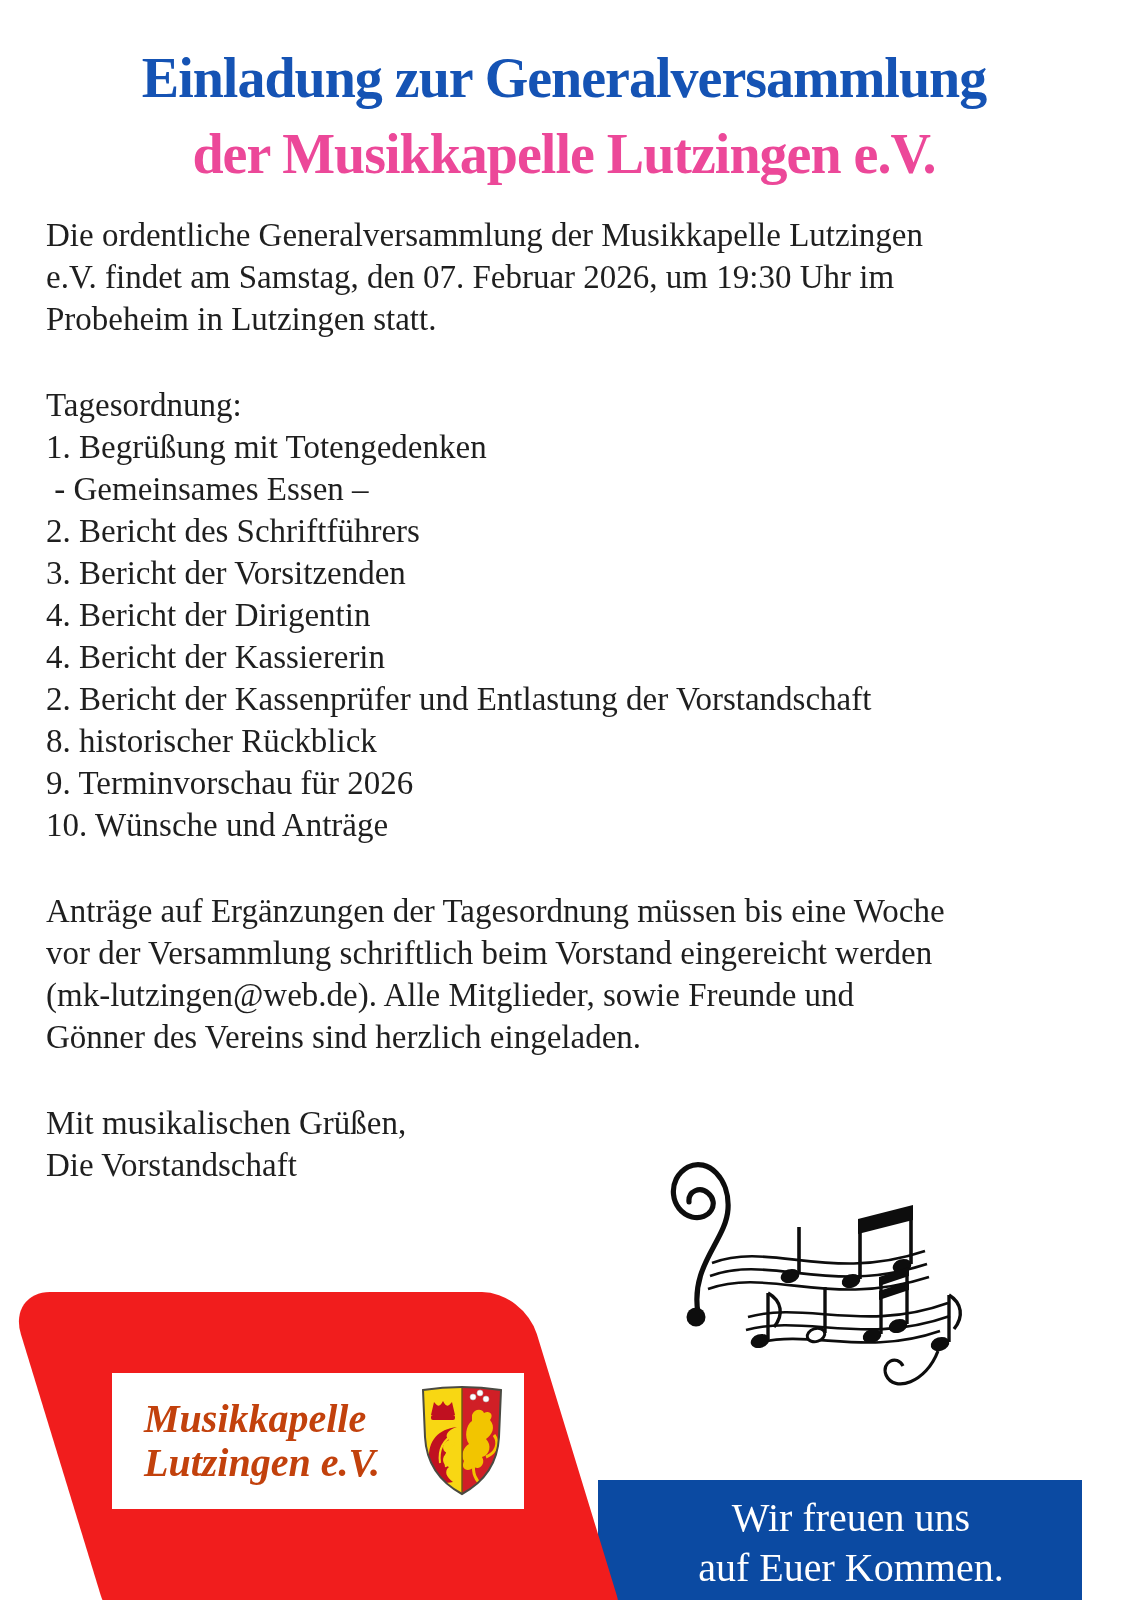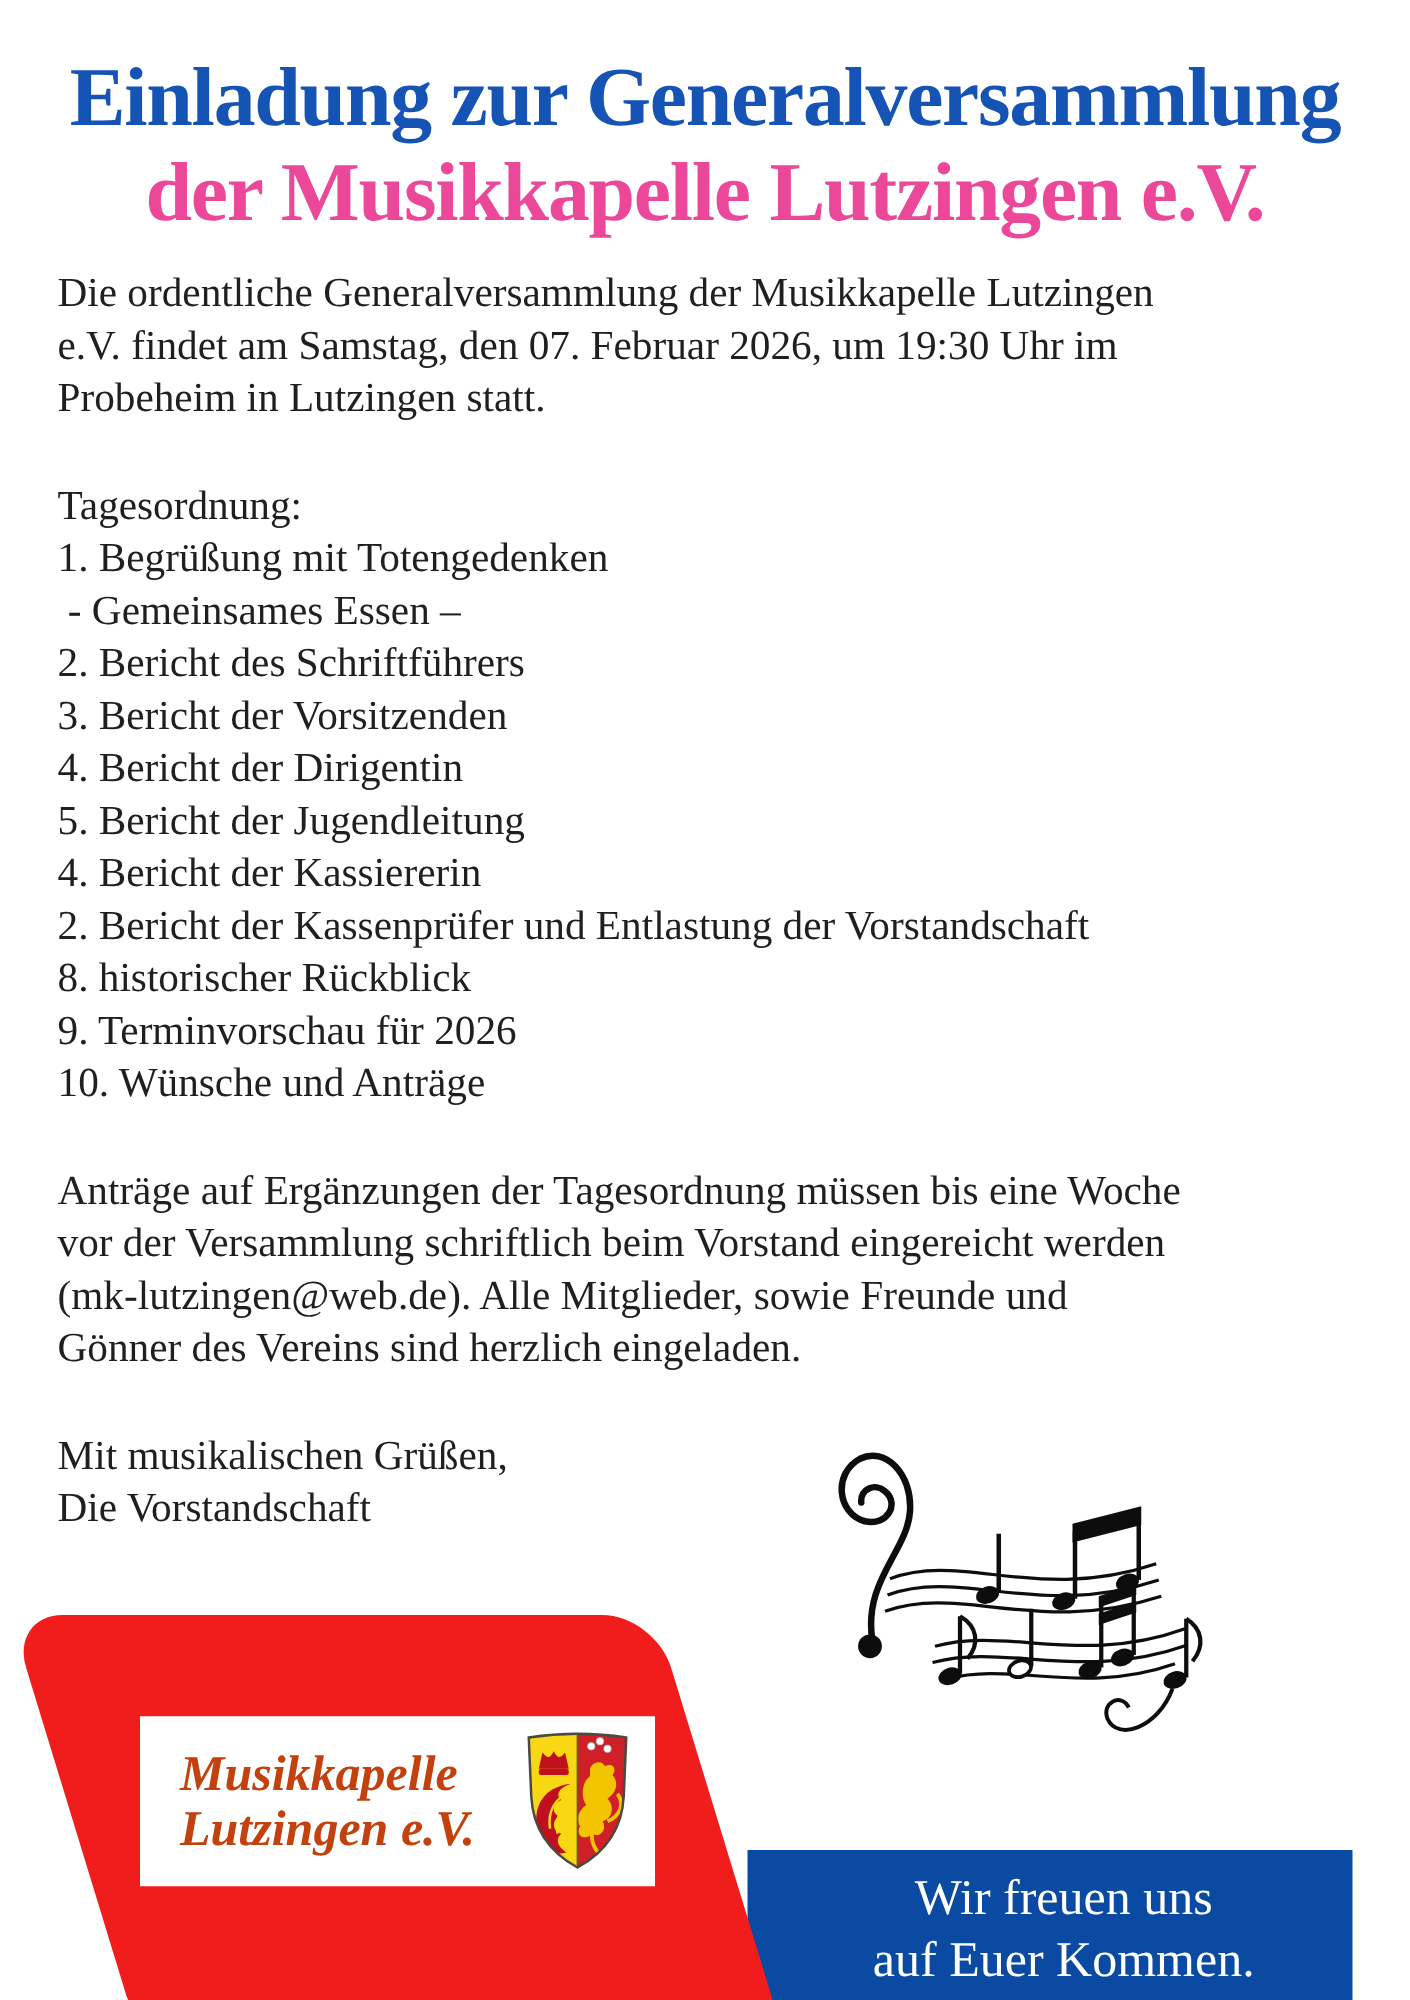--- a/index.html
+++ b/index.html
@@ -2,21 +2,21 @@
 <html lang="de"><head>
 <meta charset="utf-8">
 <style>
   html,body{margin:0;padding:0;background:#ffffff;}
   .page{
     position:relative;width:1128px;height:1600px;background:#ffffff;overflow:hidden;
     font-family:"Liberation Serif",serif;color:#1f1f1f;
   }
   
   .title{position:absolute;top:40px;left:0;width:100%;text-align:center;font-weight:bold;}
-  .title h1{margin:0;font-size:67px;line-height:76px;font-weight:bold;letter-spacing:-1px;}
+  .title h1{margin:0;font-size:56px;line-height:76px;font-weight:bold;letter-spacing:-1px;}
   .title .t1{color:#1553b4;}
   .title .t2{color:#ec4899;}
   
   .bodytext{position:absolute;top:214px;left:46px;width:1020px;font-size:33px;line-height:42px;}
   .bodytext p{margin:0;white-space:pre-wrap;}
   .block{margin-top:44px;}
   
   .music{position:absolute;left:640px;top:1145px;z-index:0;}
   
   .ribbon{
@@ -56,21 +56,20 @@
       <p>Probeheim in Lutzingen statt.</p>
     </div>
 
     <div class="block">
       <p>Tagesordnung:</p>
       <p>1. Begrüßung mit Totengedenken</p>
       <p> - Gemeinsames Essen –</p>
       <p>2. Bericht des Schriftführers</p>
       <p>3. Bericht der Vorsitzenden</p>
       <p>4. Bericht der Dirigentin</p>
-      <p>5. Bericht der Jugendleitung</p>
       <p>4. Bericht der Kassiererin</p>
       <p>2. Bericht der Kassenprüfer und Entlastung der Vorstandschaft</p>
       <p>8. historischer Rückblick</p>
       <p>9. Terminvorschau für 2026</p>
       <p>10. Wünsche und Anträge</p>
     </div>
 
     <div class="block">
       <p>Anträge auf Ergänzungen der Tagesordnung müssen bis eine Woche</p>
       <p>vor der Versammlung schriftlich beim Vorstand eingereicht werden</p>

